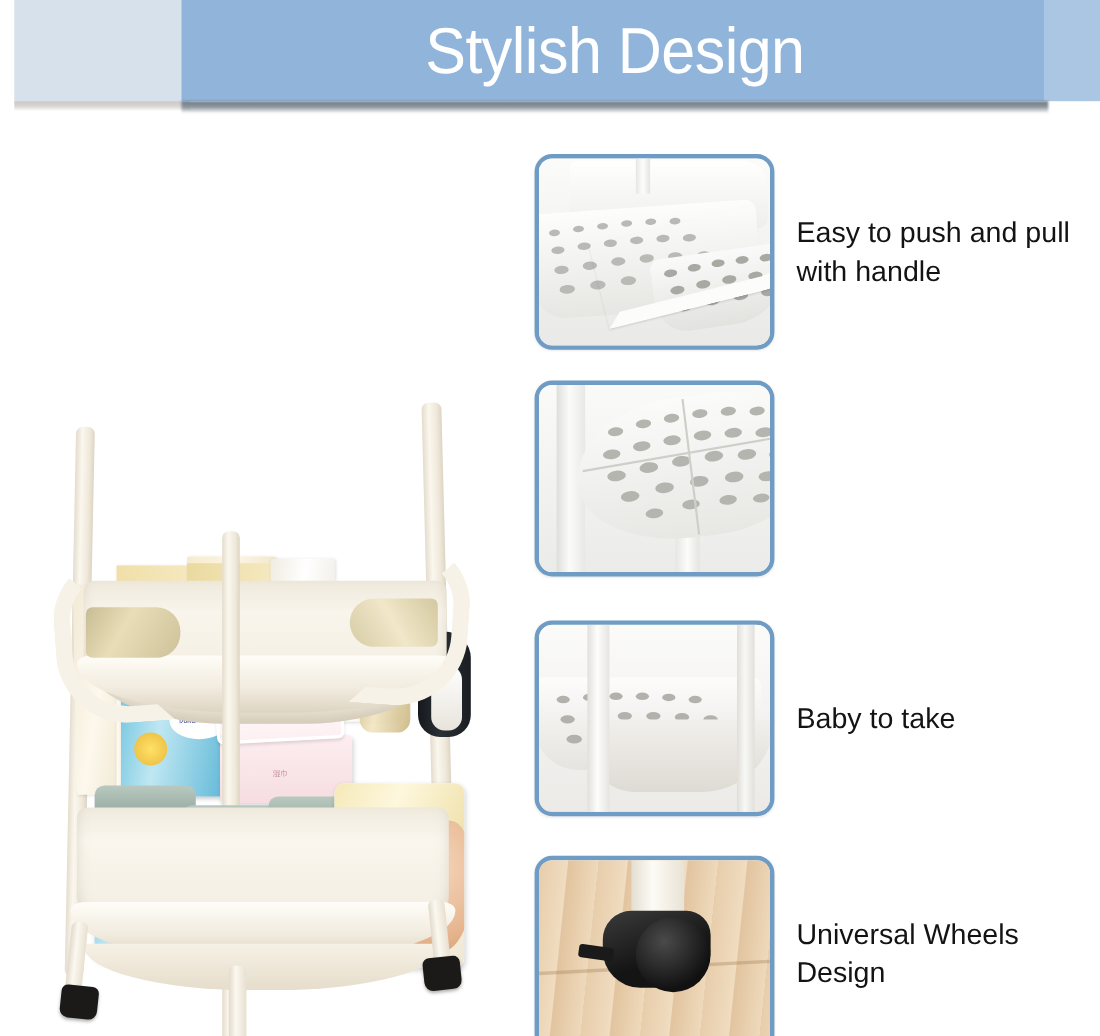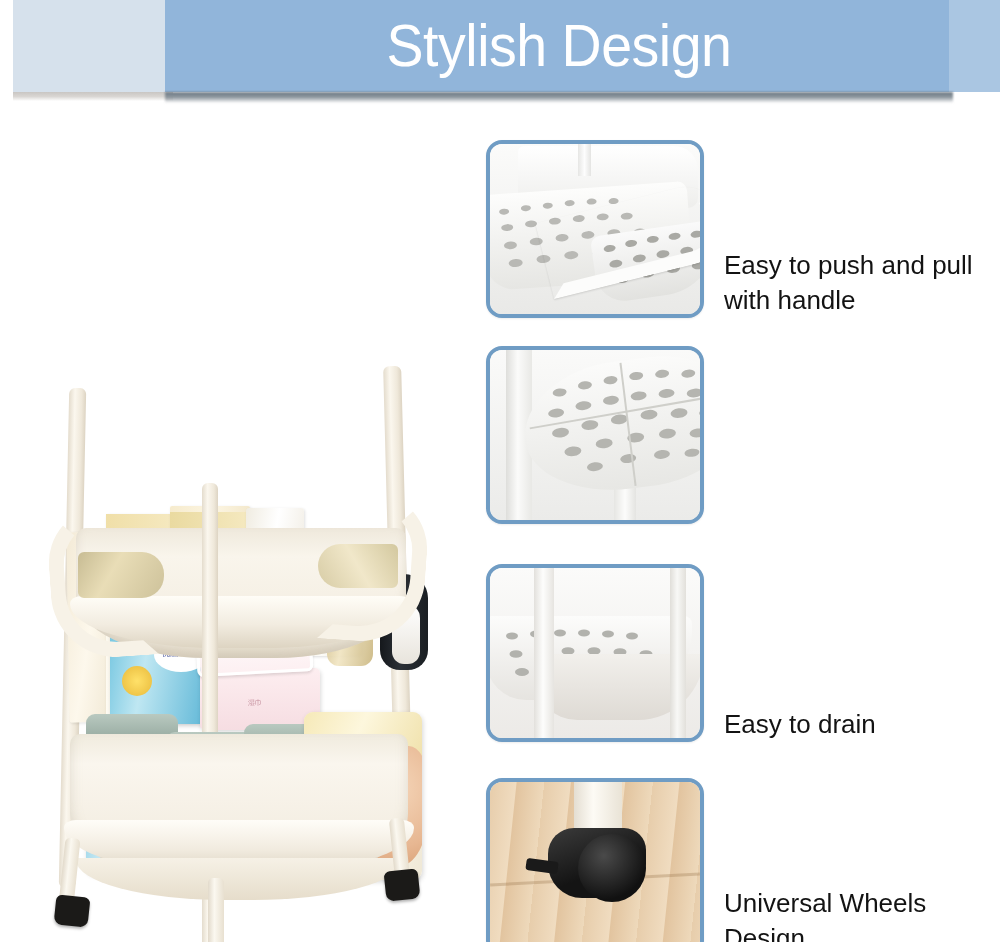--- a/index.html
+++ b/index.html
@@ -231,21 +231,21 @@
     background:#f2c300; border-radius: 50% 50% 12% 12%; transform: rotate(-8deg); }
   .pampers-name { position:absolute; left:16px; top:82px; font-size:16px; font-weight:bold;
     color:#1f7a3a; letter-spacing:-.3px; }
   .pampers-sub { position:absolute; left:20px; top:102px; font-size:9px; font-style:italic;
     color:#c8a23a; }
   .pampers-leaf { position:absolute; left:26px; top:124px; width:40px; height:24px;
     background: linear-gradient(to right,#e9cf52,#f3e08a); border-radius: 50% 10% 50% 10%; }
 
   
   .features { position: absolute; left: 486px; top: 140px; width: 514px; height: 800px; }
-  .feature-row { position: absolute; left: 0; width: 514px; display: flex; align-items: flex-end; }
+  .feature-row { position: absolute; left: 0; width: 514px; display: flex; align-items: center; }
   .thumb {
     position: relative; width: 218px; height: 178px; flex: 0 0 218px;
     border: 4px solid #6f9cc4; border-radius: 16px;
     background: #f4f4f2; overflow: hidden;
     box-shadow: 0 1px 2px rgba(0,0,0,.08);
   }
   .feature-label {
     margin-left: 20px; font-size: 26px; color: #131313; line-height: 1.34;
     max-width: 268px;
   }
@@ -554,21 +554,21 @@
               <ellipse cx="92" cy="53" rx="7" ry="4"></ellipse>
                 <ellipse cx="120" cy="53" rx="7" ry="4"></ellipse>
               <ellipse cx="148" cy="54" rx="7" ry="4"></ellipse>
             </g>
           </svg>
         </div>
         <div class="t3-wall"></div>
         <div class="t3-postA"></div>
         <div class="t3-postB"></div>
       </div>
-      <div class="feature-label">Easy to drain</div>
+      <div class="feature-label">Baby to take</div>
     </div>
 
     <div class="feature-row" style="top:638px;">
       <div class="thumb">
         <div class="t4-floor"></div>
         <div class="t4-seam"></div>
         <div class="t4-leg"></div>
         <div class="t4-caster"></div>
         <div class="t4-wheel"></div>
         <div class="t4-lever"></div>

